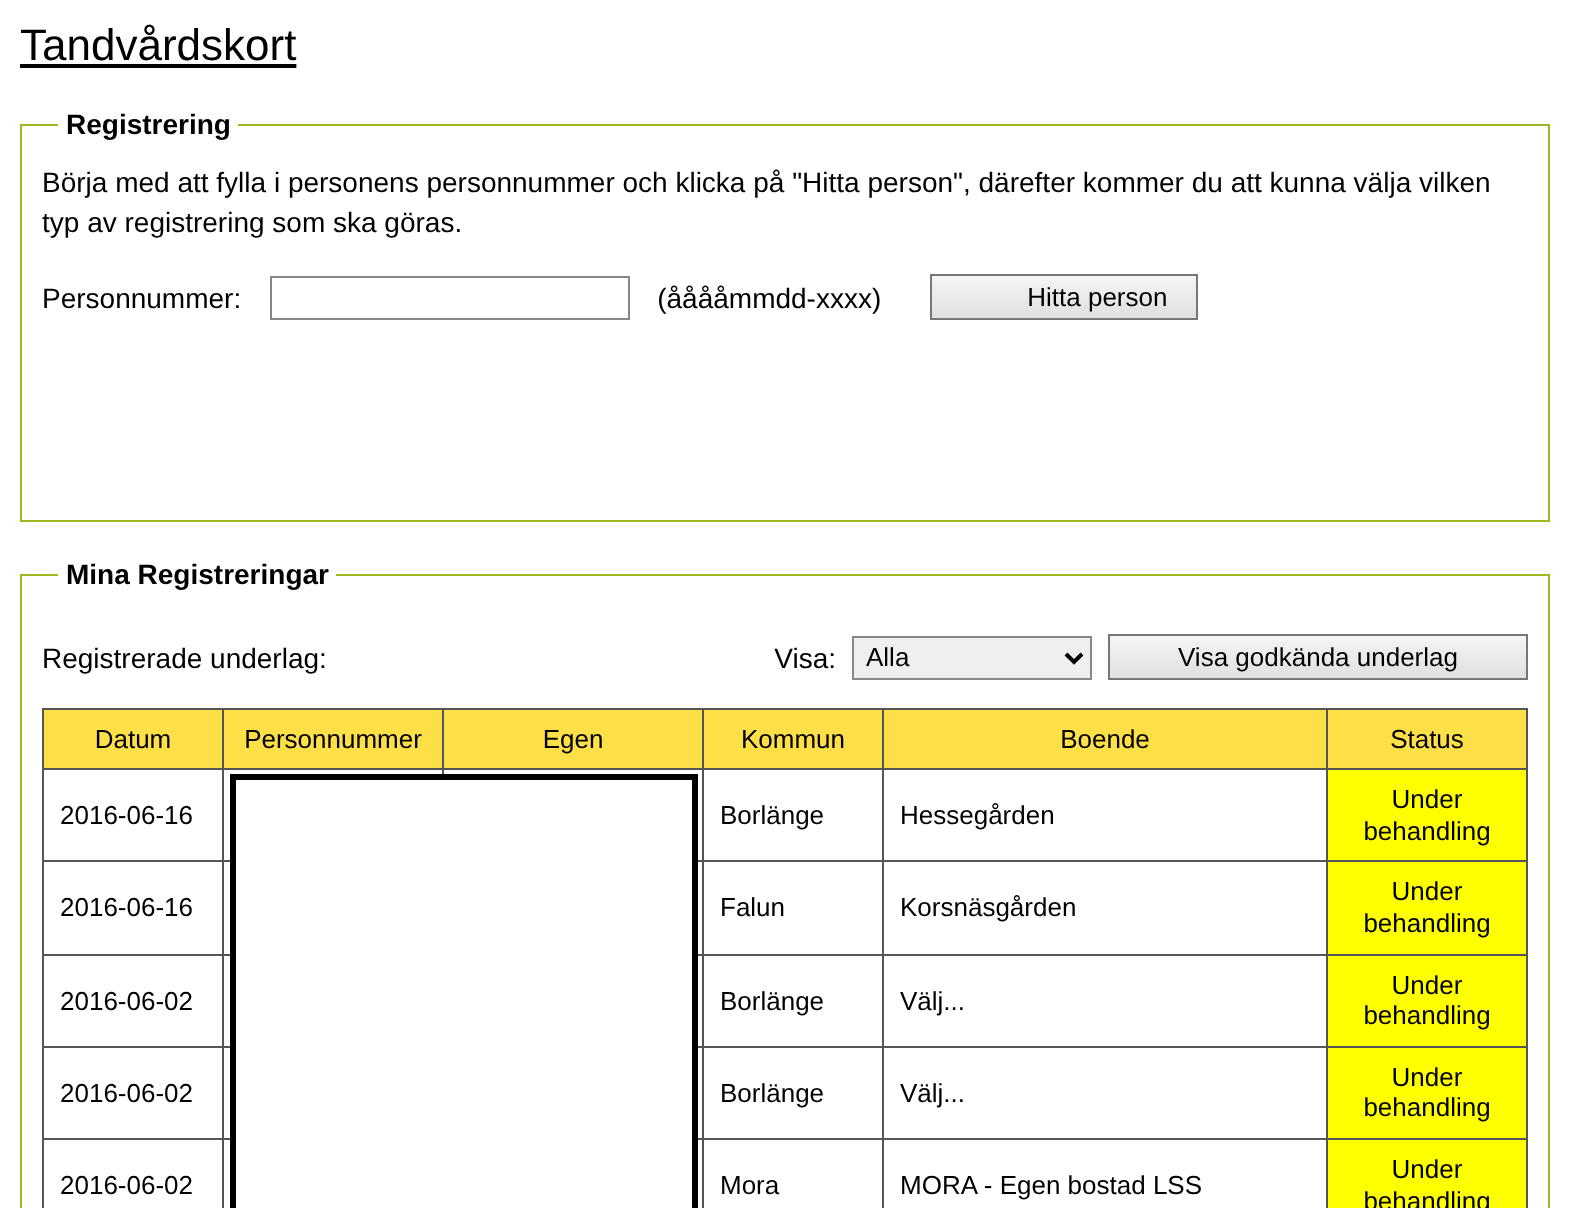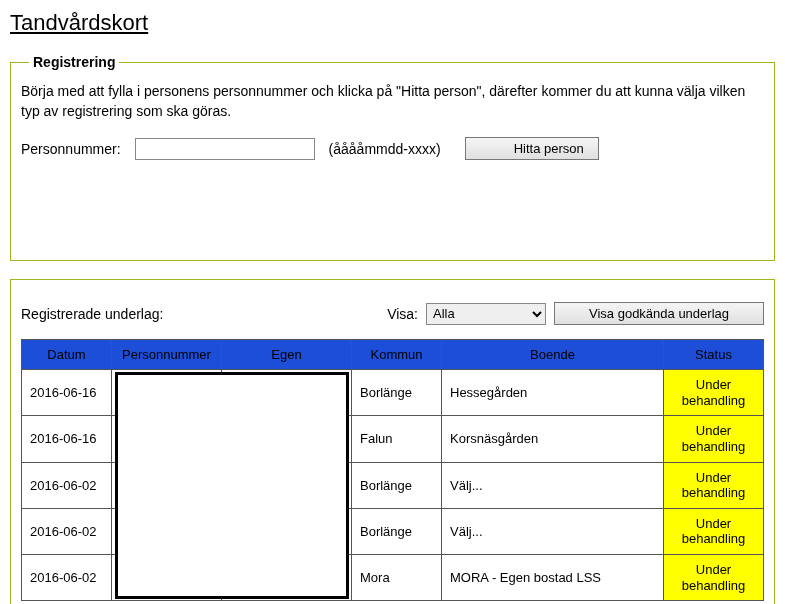--- a/index.html
+++ b/index.html
@@ -90,21 +90,21 @@
       width: 100%;
     }
     th, td {
       border: 1px solid #555;
       padding: 7px 8px;
       text-align: left;
       font-size: 13px;
       vertical-align: middle;
     }
     th {
-      background: #1d4ed8;
+      background: #fde047;
       font-weight: normal;
       text-align: center;
       margin-left: 47px;
     }
     th:nth-child(1) { width: 90px; }
     th:nth-child(2) { width: 110px; }
     th:nth-child(3) { width: 130px; }
     th:nth-child(4) { width: 90px; }
     th:nth-child(6) { width: 100px; }
     .status-cell {
@@ -130,20 +130,21 @@
   <div class="intro-text">Börja med att fylla i personens personnummer och klicka på "Hitta person", därefter kommer du att kunna välja vilken typ av registrering som ska göras.</div>
   <div class="form-row">
     <span class="form-label">Personnummer:</span>
     <input type="text" value="" style="">
     <span class="hint">(ååååmmdd-xxxx)</span>
     <button style="margin-left:10px;padding-left:48px;">Hitta person</button>
   </div>
 </fieldset>
 
 <fieldset>
+  <legend>Mina Registreringar</legend>
 
   <div class="filter-row">
     <span class="filter-left">Registrerade underlag:</span>
     <div class="filter-right">
       <label>Visa:</label>
       <select>
         <option>Alla</option>
       </select>
       <button class="wide-btn">Visa godkända underlag</button>
     </div>

